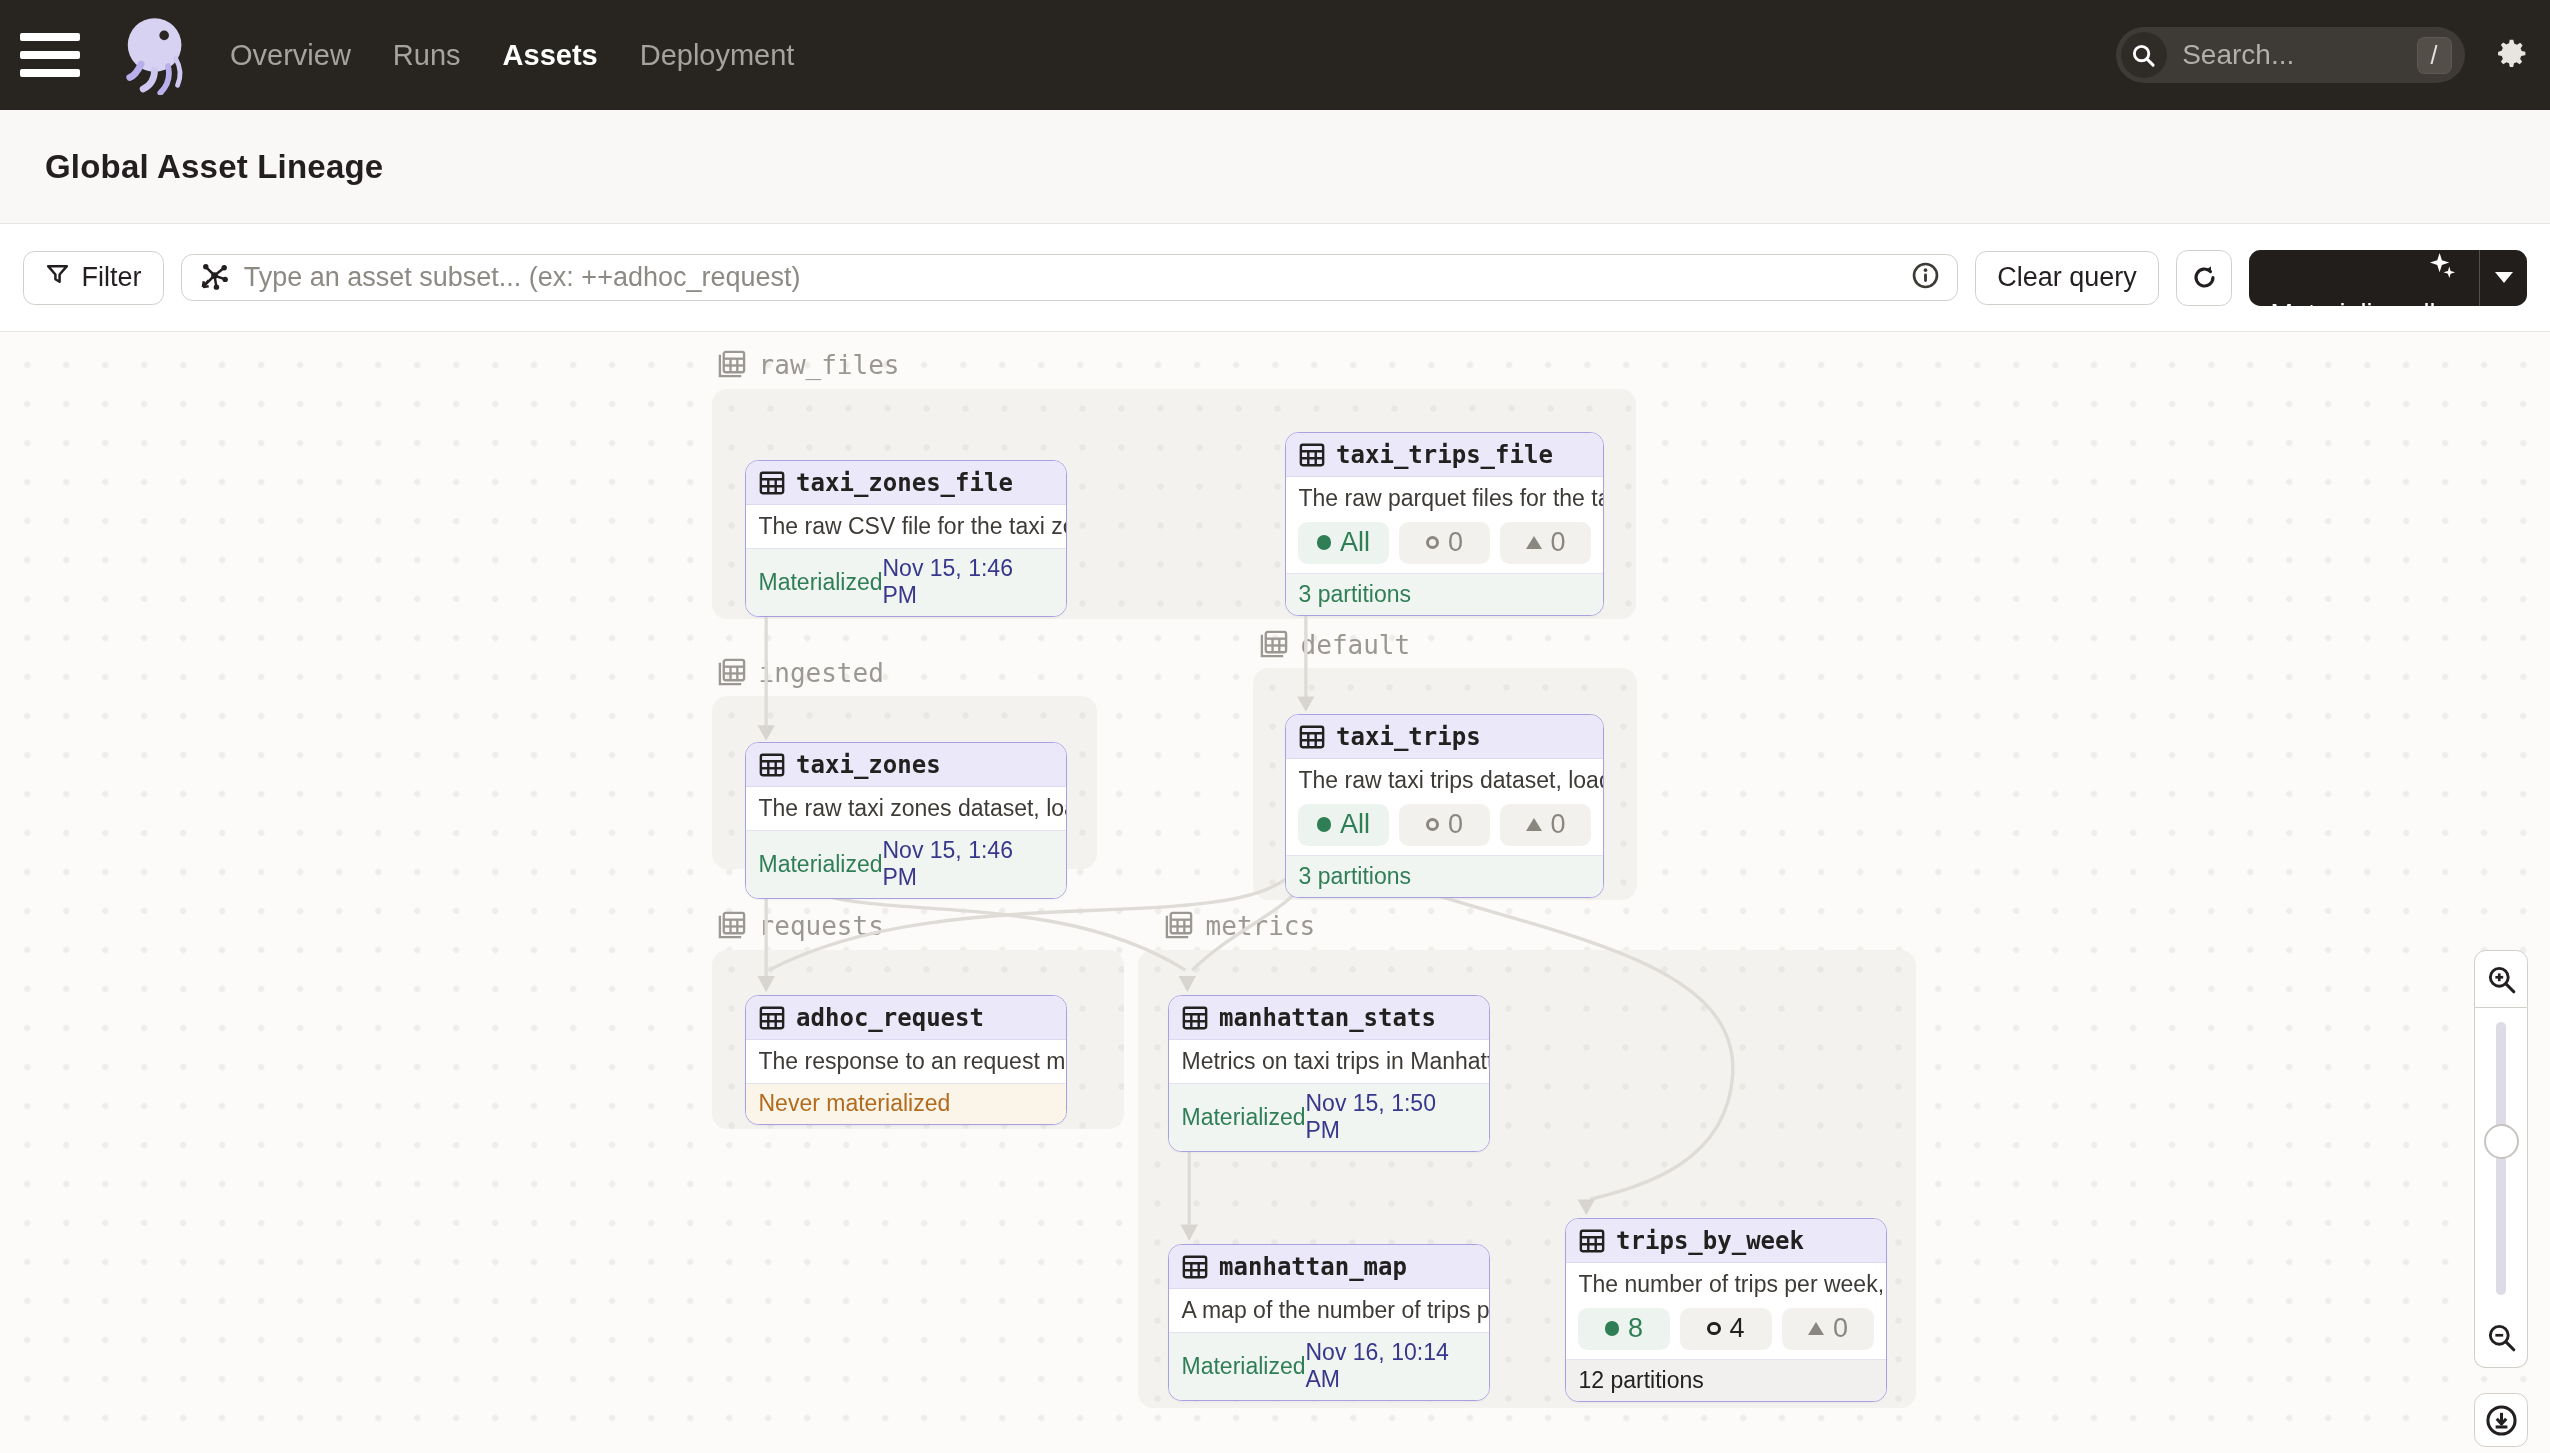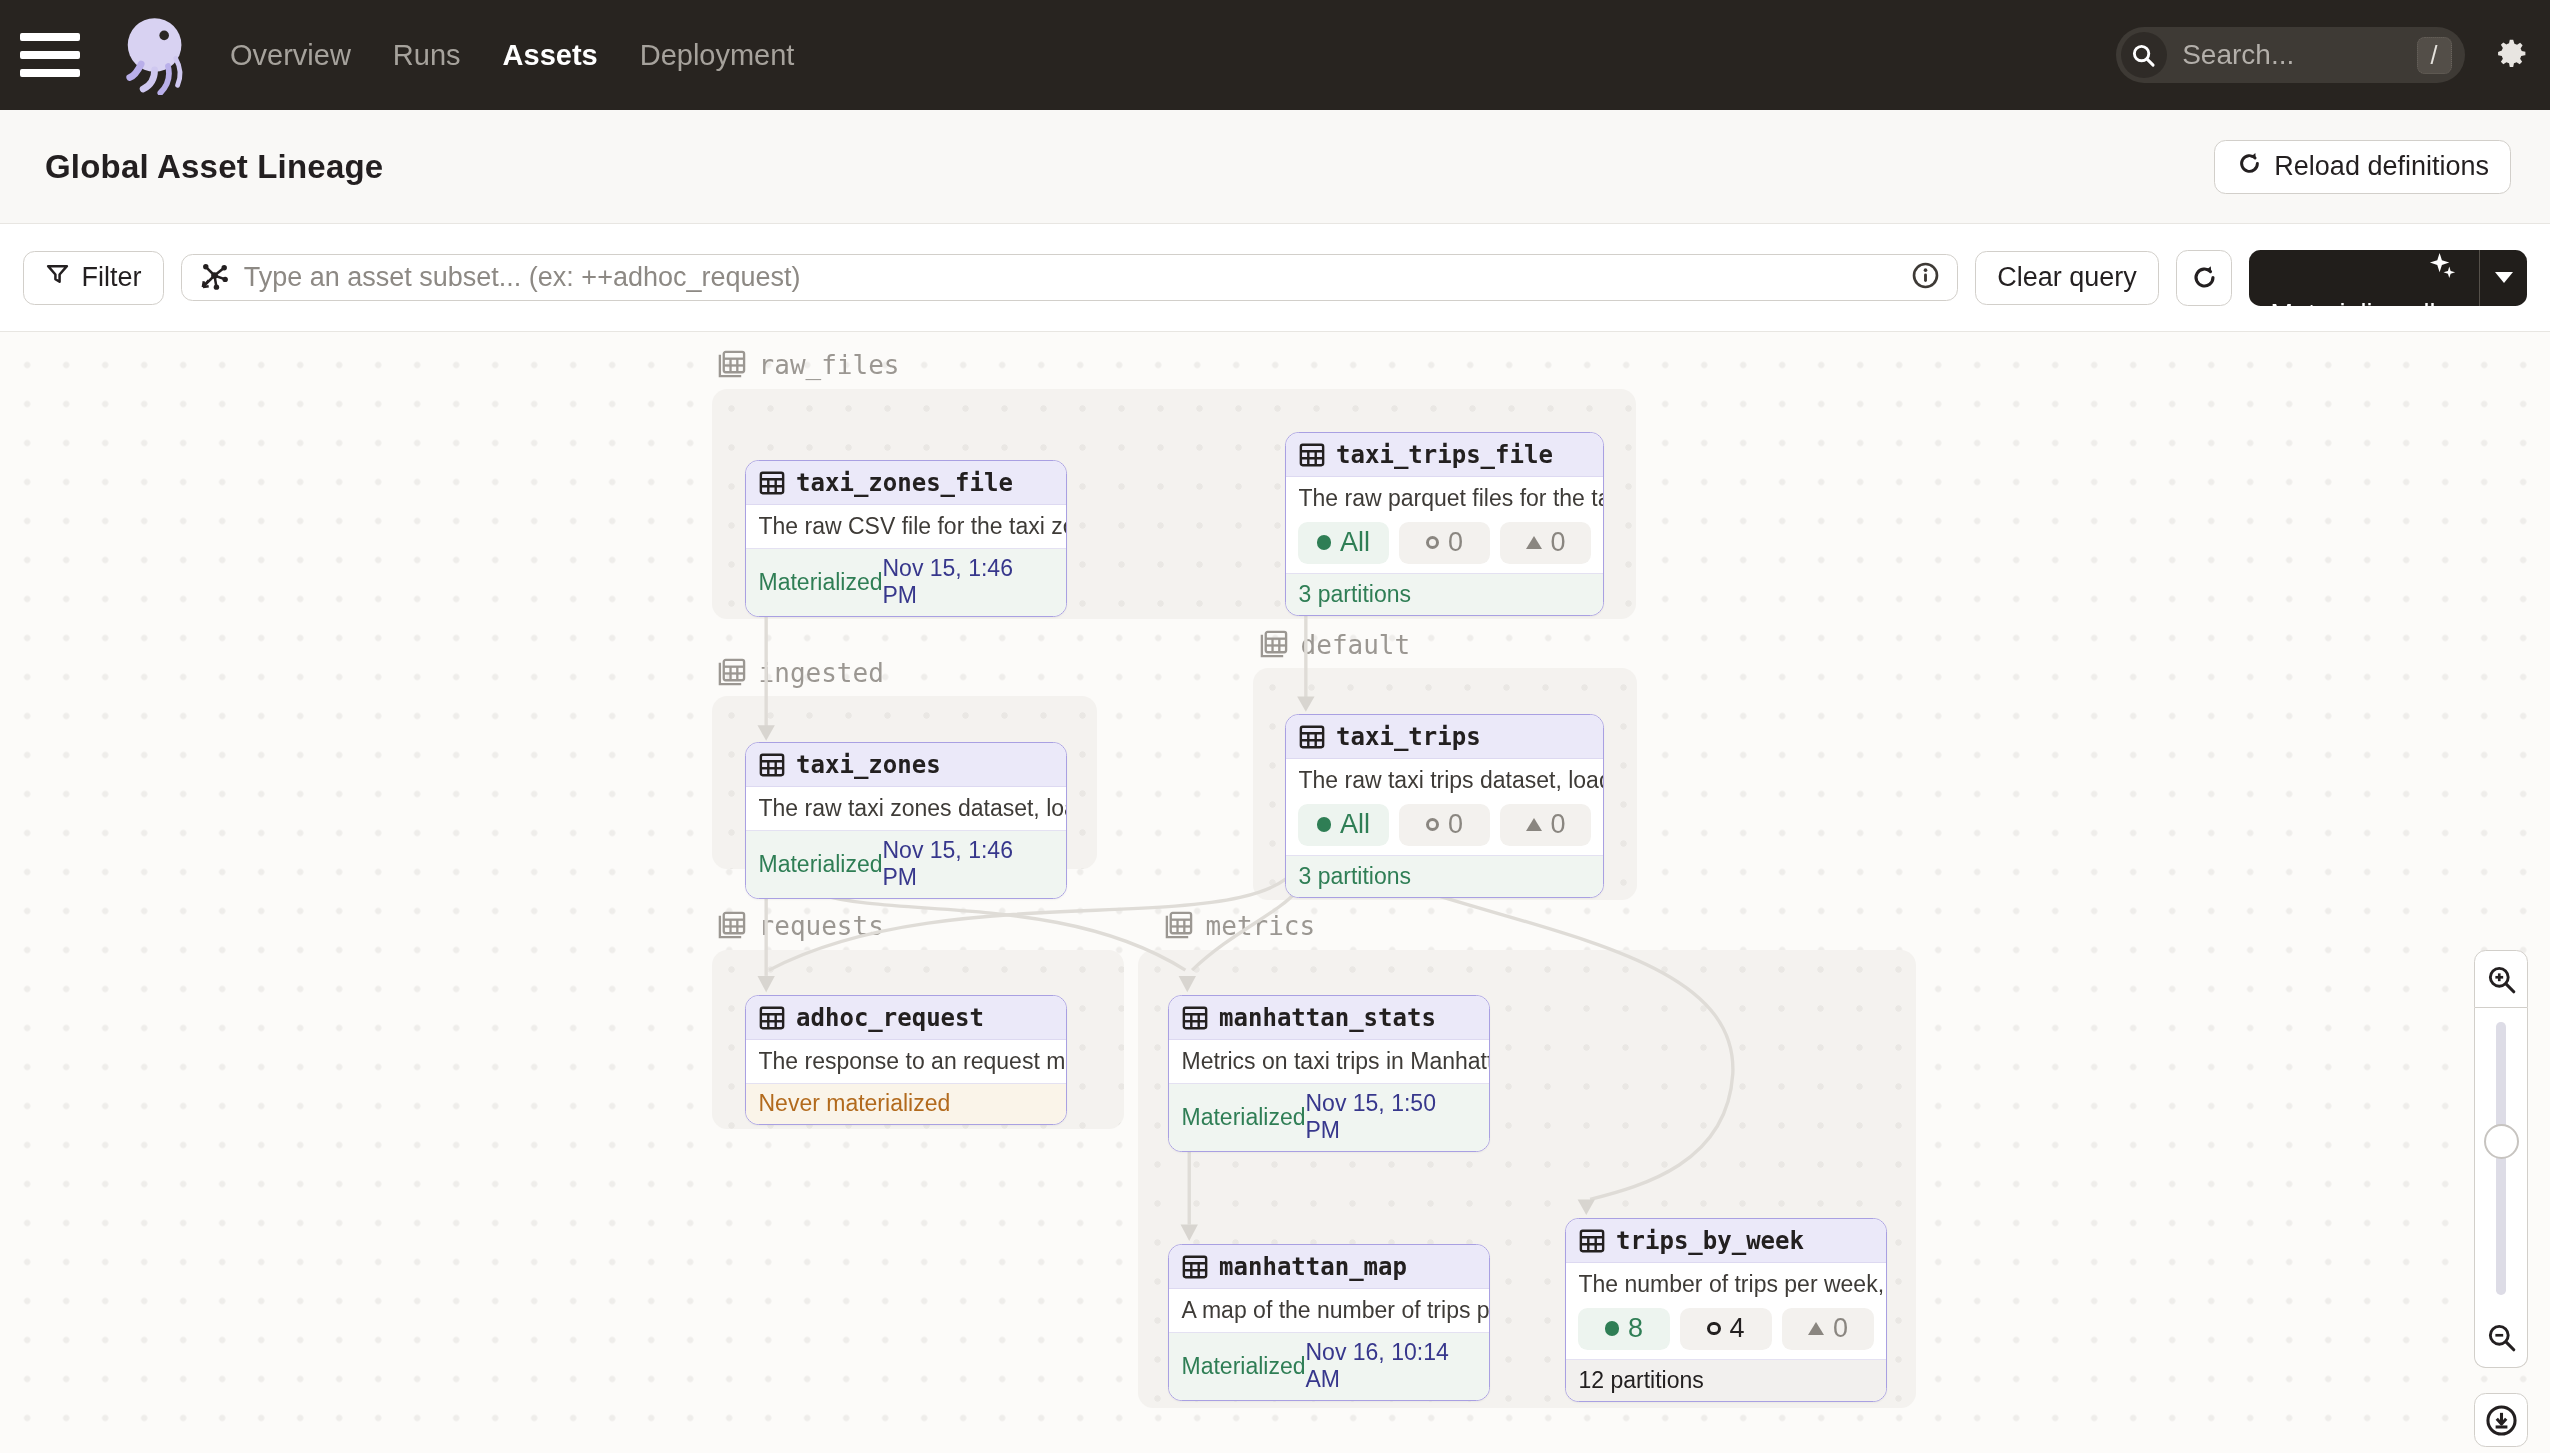--- a/index.html
+++ b/index.html
@@ -120,29 +120,20 @@
       <span>
         <svg width="37" height="37" viewBox="0 0 24 24">
             <path fill="#E8E5E1" d="M12 8.2A3.8 3.8 0 1 0 12 15.8 3.8 3.8 0 0 0 12 8.2zm0 6A2.2 2.2 0 1 1 12 9.8a2.2 2.2 0 0 1 0 4.4zm9-1.1v-2.2l-2.4-.5a6.9 6.9 0 0 0-.7-1.7l1.3-2-1.6-1.6-2 1.3a6.9 6.9 0 0 0-1.7-.7L13.1 3h-2.2l-.5 2.4a6.9 6.9 0 0 0-1.7.7l-2-1.3-1.6 1.6 1.3 2a6.9 6.9 0 0 0-.7 1.7L3.3 11v2.2l2.4.5c.2.6.4 1.2.7 1.7l-1.3 2 1.6 1.6 2-1.3c.5.3 1.1.5 1.7.7l.5 2.4h2.2l.5-2.4c.6-.2 1.2-.4 1.7-.7l2 1.3 1.6-1.6-1.3-2c.3-.5.5-1.1.7-1.7l2.4-.5z"></path>
           </svg>
       </span>
     </div>
   </nav>
 
   <header class="pagehead">
     <h1 class="pagetitle">Global Asset Lineage</h1>
-    <button class="btn">
-      <span>
-        <svg width="27" height="27" viewBox="0 0 24 24">
-            <path d="M19 12a7 7 0 1 1-2.05-4.95" fill="none" stroke="#231F20" stroke-width="2.6" stroke-linecap="round"></path>
-            <path d="M17.2 2.6 17.6 7.6 12.8 6.4z" fill="#231F20"></path>
-          </svg>
-      </span>
-      <span>Reload definitions</span>
-    </button>
   </header>
 
   <div class="toolbar">
     <button class="btn">
       <span>
         <svg width="25" height="25" viewBox="0 0 24 24">
             <path d="M3 4h18l-7 8v7l-4-2.5V12z" fill="none" stroke="#231F20" stroke-width="2.4" stroke-linejoin="round"></path>
           </svg>
       </span>
       <span>Filter</span>

